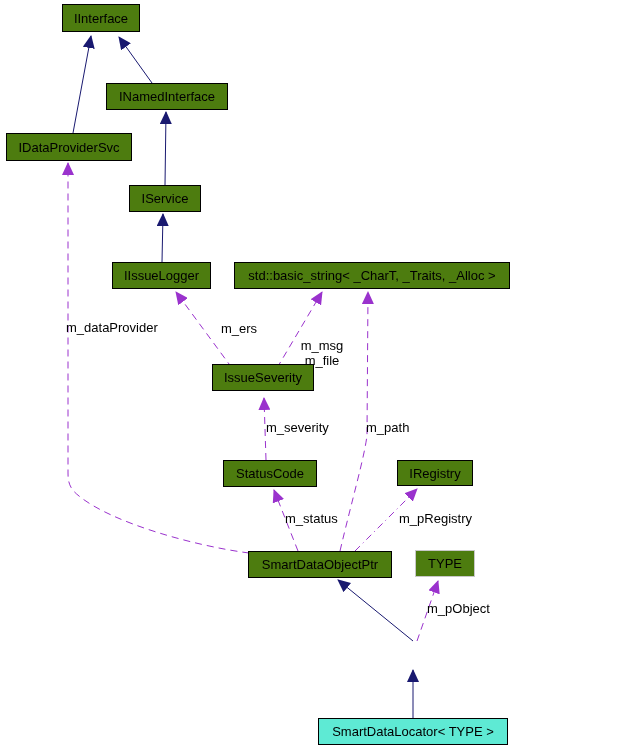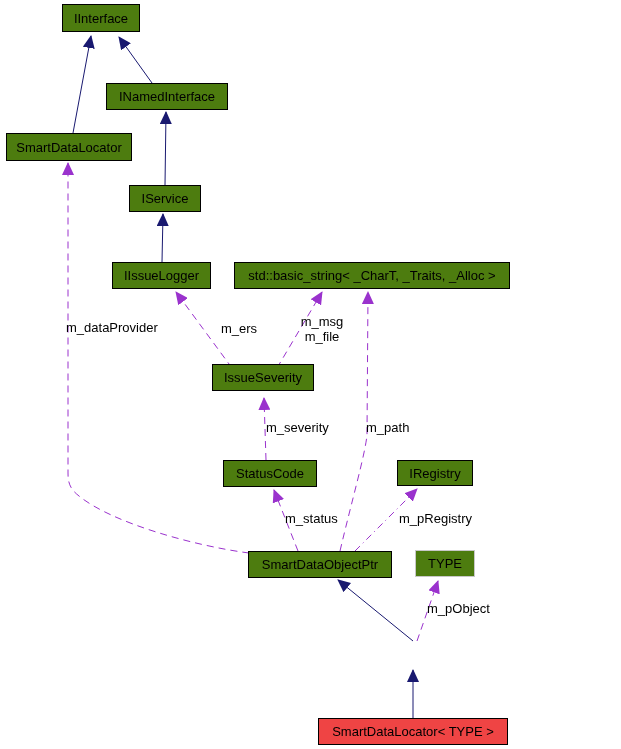--- a/index.html
+++ b/index.html
@@ -7,25 +7,25 @@
     position:relative;width:621px;height:749px;background:#ffffff;
     font-family:"Liberation Sans",sans-serif;color:#000;overflow:hidden;
   }
   .edges{position:absolute;left:0;top:0;width:621px;height:749px;}
   .node{
     position:absolute;display:flex;align-items:center;justify-content:center;
     background:#4d7c0f;border:1px solid #000000;box-sizing:border-box;
     font-size:13px;white-space:nowrap;line-height:1;
   }
   .node.param{border-color:#c8c8c8;}
-  .node.current{background:#ef4444;}
+  .node.current{background:#5eead4;}
   .elabel{
     position:absolute;font-size:13px;white-space:nowrap;line-height:15px;color:#000;
   }
-  .elabel.center{text-align:center;width:56px;}
+  .elabel.center{text-align:center;width:56px;margin-top:24px;}
 </style>
 </head>
 <body>
 
 <div class="canvas">
 
   <svg class="edges" width="621" height="749" viewBox="0 0 621 749">
     <defs>
       <marker id="mi" markerUnits="userSpaceOnUse" markerWidth="13" markerHeight="12" viewBox="0 0 13 12" refX="12" refY="6" orient="auto">
         <path d="M0,0 L13,6 L0,12 Z" fill="#191970"></path>
@@ -47,21 +47,21 @@
     <path d="M277,368 L322,292" stroke="#9a32cd" fill="none" stroke-dasharray="7,5" marker-end="url(#mu)"></path>
     <path d="M340,551 C352,500 365,455 367,435 L368,292" stroke="#9a32cd" fill="none" stroke-dasharray="7,5" marker-end="url(#mu)"></path>
     <path d="M266,460 L264,398" stroke="#9a32cd" fill="none" stroke-dasharray="7,5" marker-end="url(#mu)"></path>
     <path d="M298,551 L274,490" stroke="#9a32cd" fill="none" stroke-dasharray="7,5" marker-end="url(#mu)"></path>
     <path d="M355,551 L417,489" stroke="#9a32cd" fill="none" stroke-dasharray="7,4,1,4" marker-end="url(#mu)"></path>
     <path d="M417,641 L438,581" stroke="#9a32cd" fill="none" stroke-dasharray="7,5" marker-end="url(#mu)"></path>
   </svg>
 
   <div class="node" style="left:62px;top:4px;width:78px;height:28px">IInterface</div>
   <div class="node" style="left:106px;top:83px;width:122px;height:27px">INamedInterface</div>
-  <div class="node" style="left:6px;top:133px;width:126px;height:28px">SmartDataLocator</div>
+  <div class="node" style="left:6px;top:133px;width:126px;height:28px">IDataProviderSvc</div>
   <div class="node" style="left:112px;top:262px;width:99px;height:27px">IIssueLogger</div>
   <div class="node" style="left:129px;top:185px;width:72px;height:27px">IService</div>
   <div class="node" style="left:234px;top:262px;width:276px;height:27px">std::basic_string&lt; _CharT, _Traits, _Alloc &gt;</div>
   <div class="node" style="left:212px;top:364px;width:102px;height:27px">IssueSeverity</div>
   <div class="node" style="left:223px;top:460px;width:94px;height:27px">StatusCode</div>
   <div class="node" style="left:397px;top:460px;width:76px;height:26px">IRegistry</div>
   <div class="node" style="left:248px;top:551px;width:144px;height:27px">SmartDataObjectPtr</div>
   <div class="node param" style="left:415px;top:550px;width:60px;height:27px">TYPE</div>
   <div class="node current" style="left:318px;top:718px;width:190px;height:27px">SmartDataLocator&lt; TYPE &gt;</div>
 

